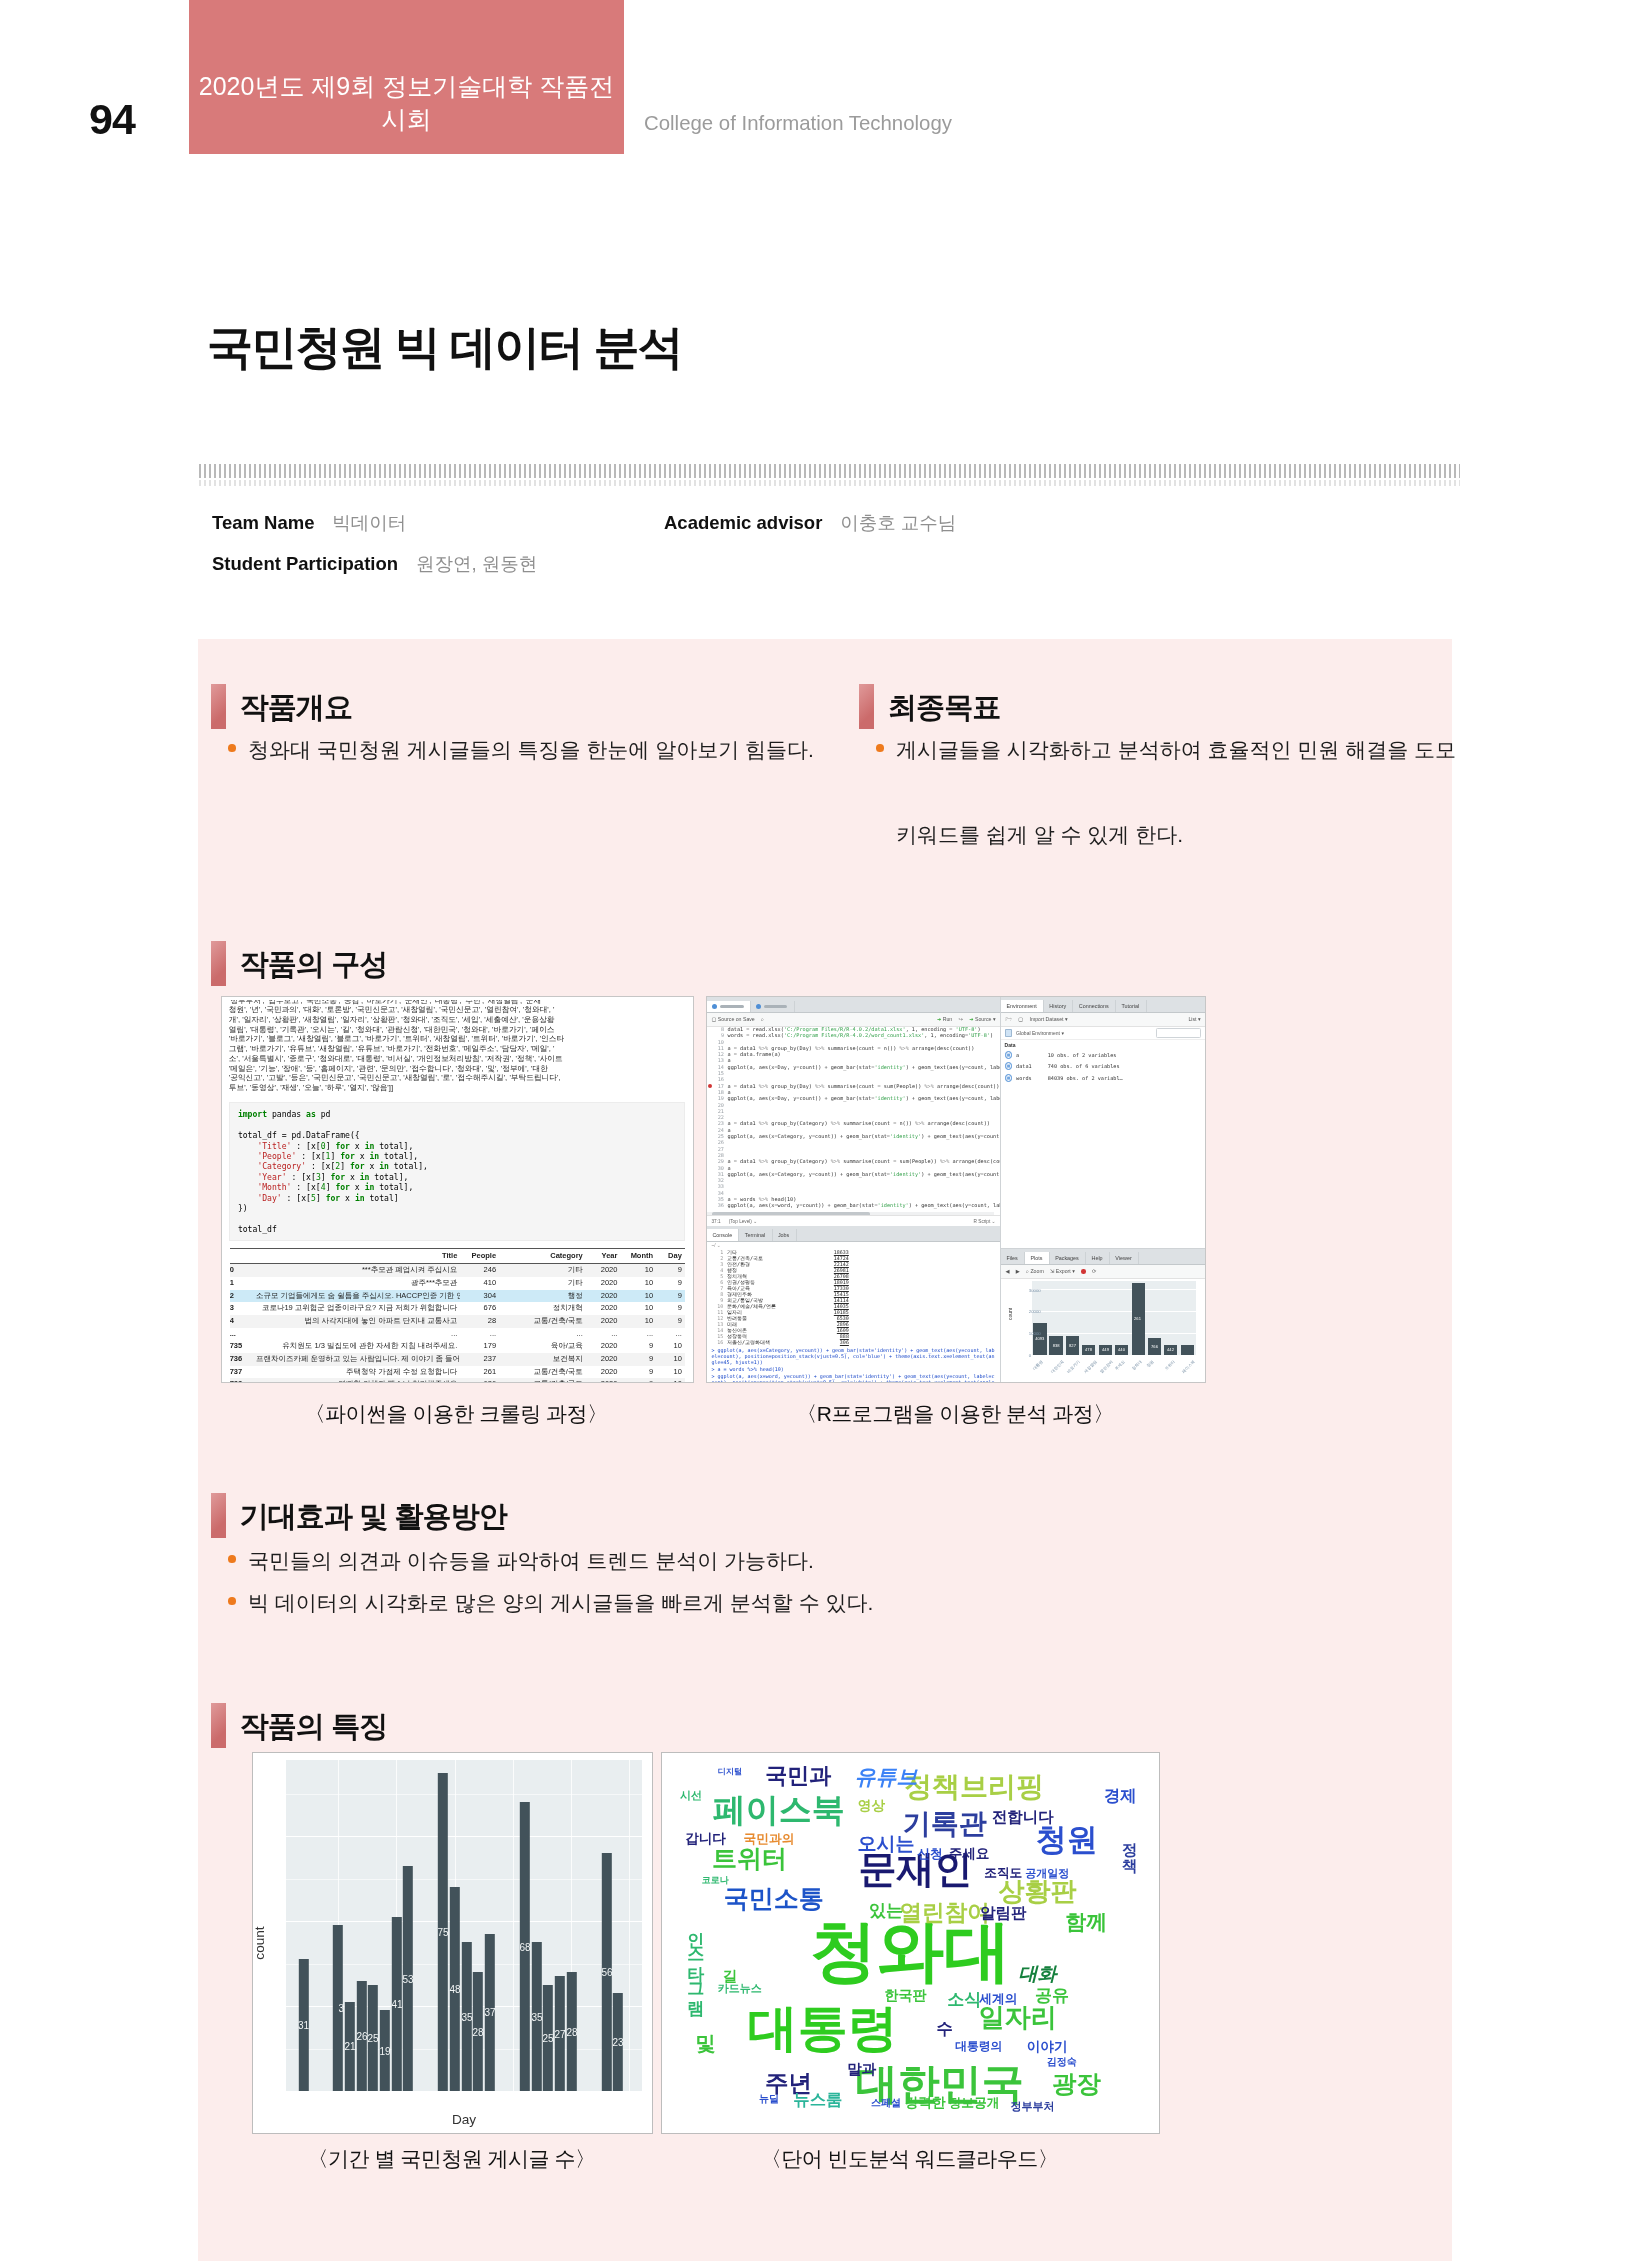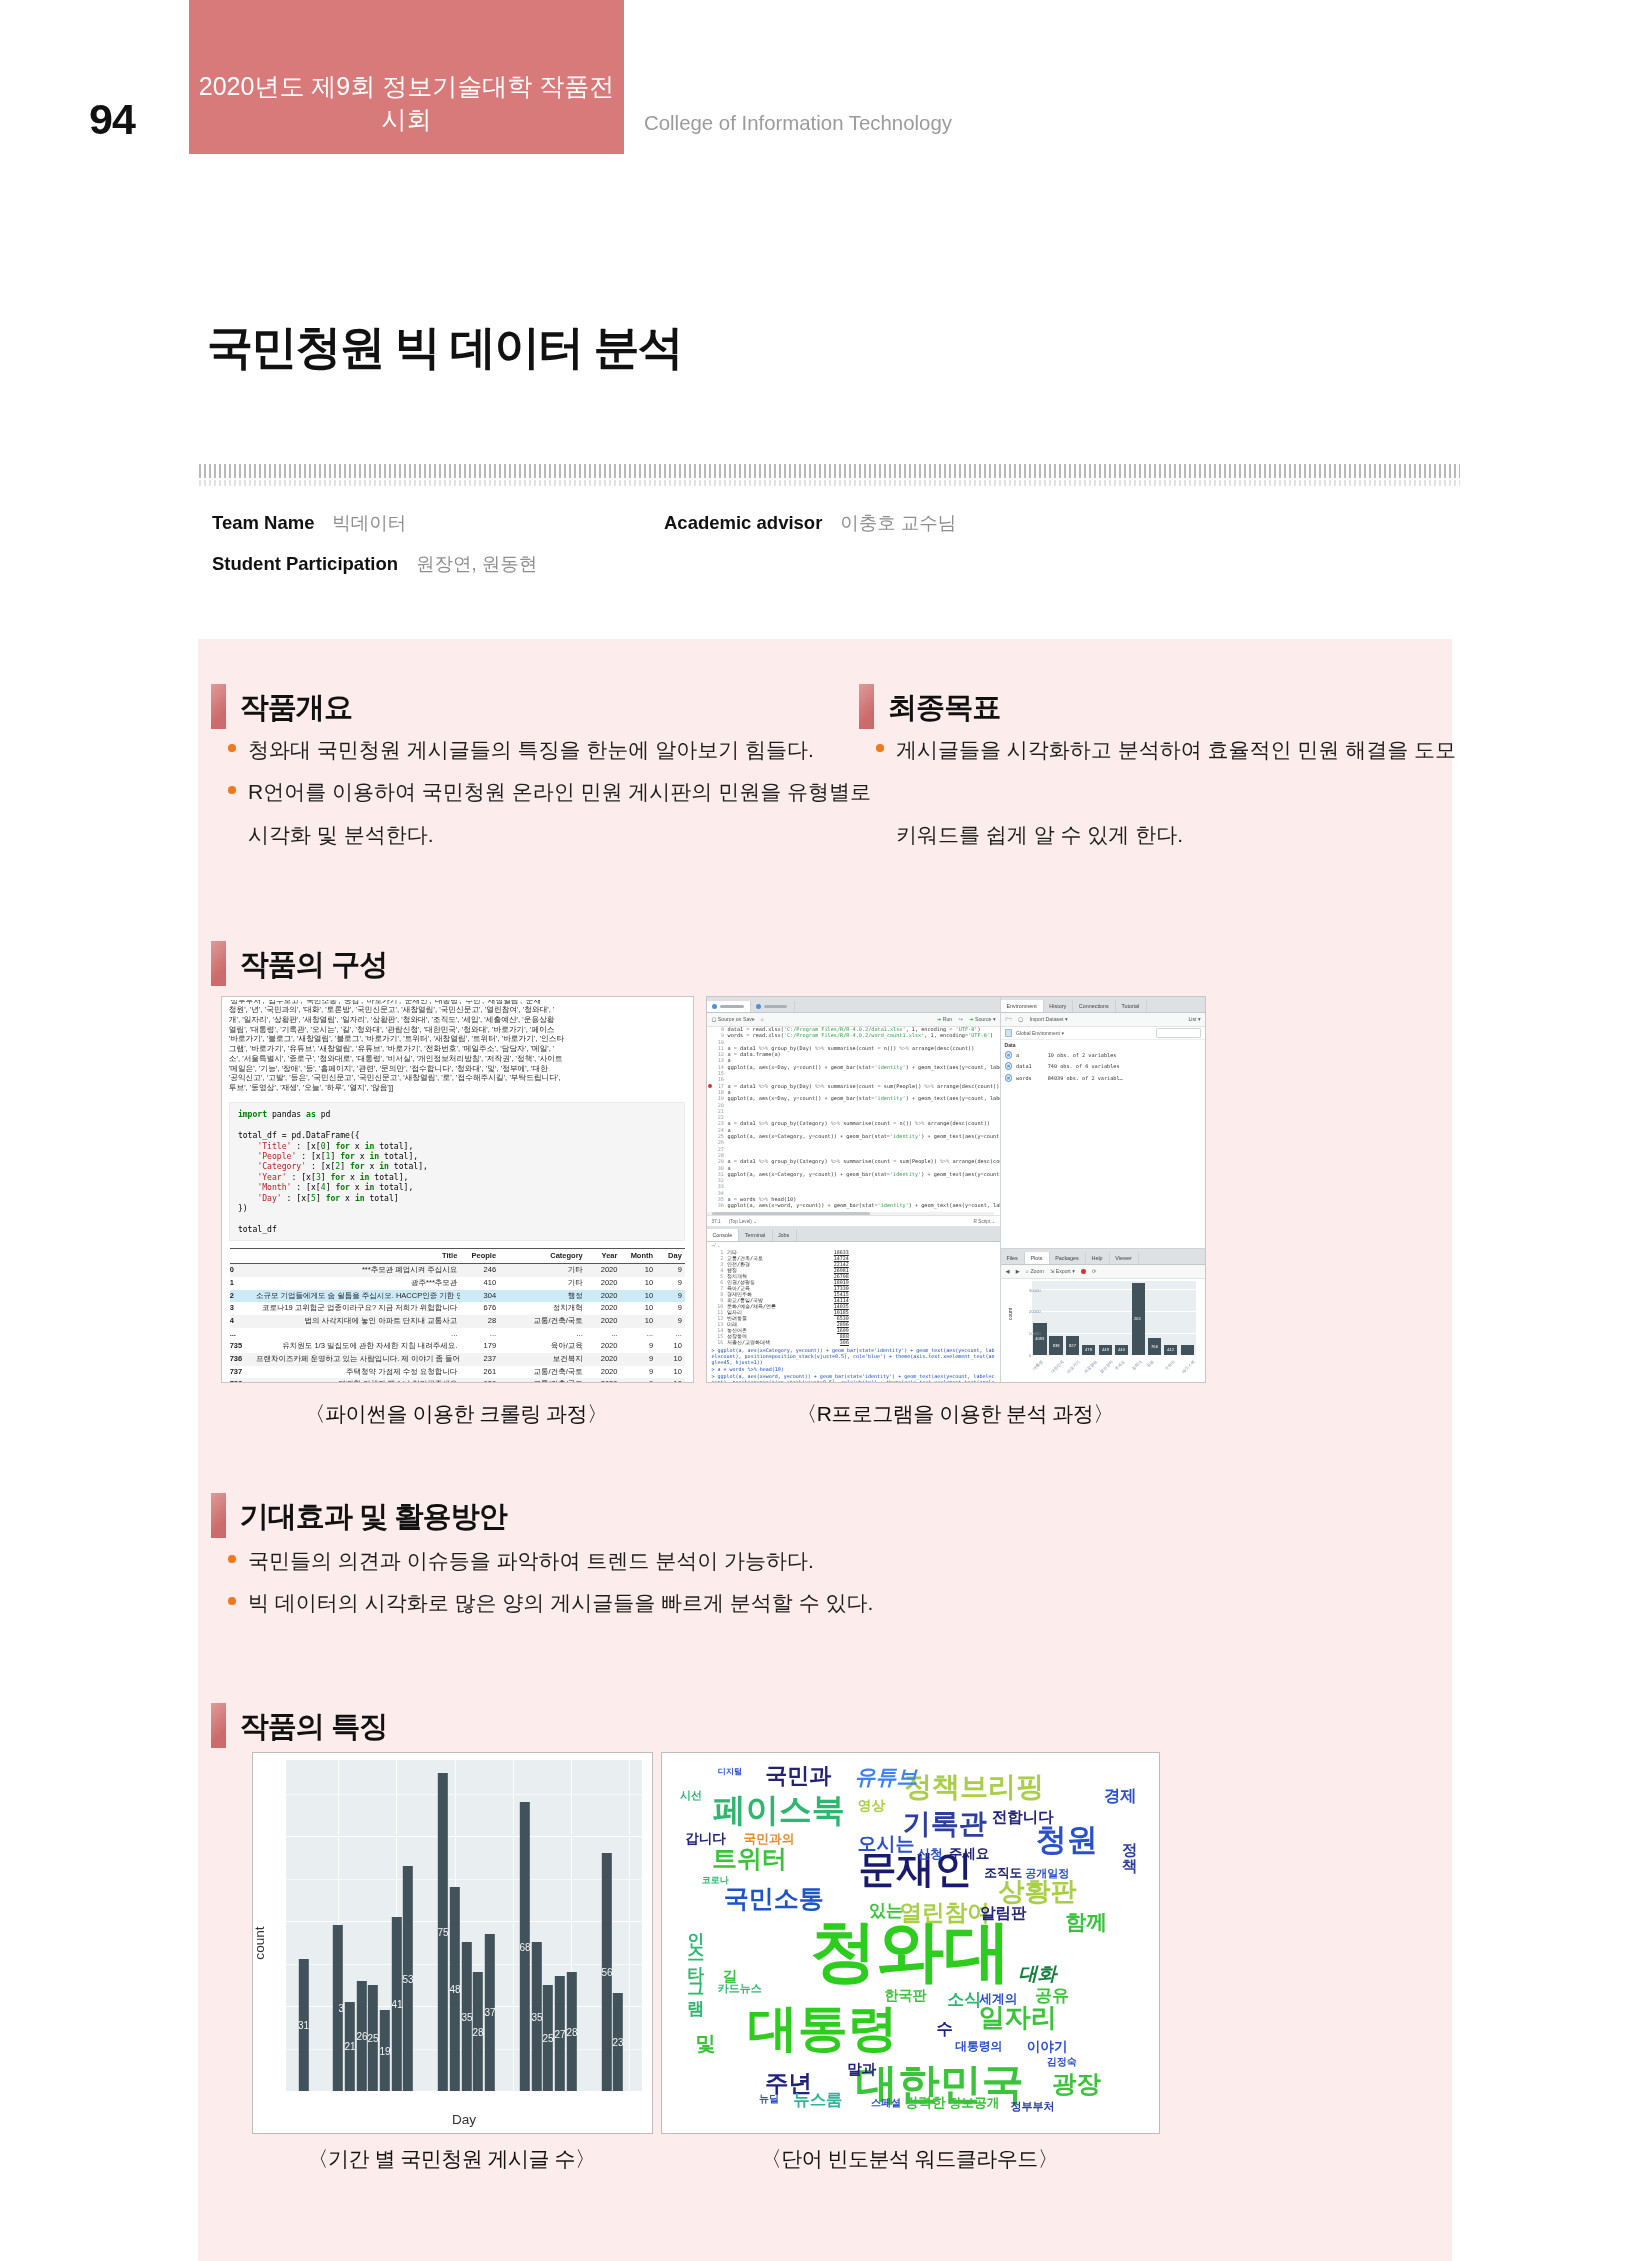--- a/index.html
+++ b/index.html
@@ -751,24 +751,20 @@
           <span class="cw" style="left: 13%; top: 4%; font-size: 8.1px; color: rgb(43, 79, 206);">디지털</span>
         </div>
     </div>
 
     <div class="caption" style="left:54px;top:1506px;width:399px;">〈기간 별 국민청원 게시글 수〉</div>
     <div class="caption" style="left:463px;top:1506px;width:497px;">〈단어 빈도분석 워드클라우드〉</div>
 
   <div class="bullet" style="left: 30px; top: 89px;">
         <div class="bline"><span class="dot"></span>청와대 국민청원 게시글들의 특징을 한눈에 알아보기 힘들다.</div>
       </div>
-      <div class="bullet" style="left: 30px; top: 131px;">
-        <div class="bline"><span class="dot"></span>R언어를 이용하여 국민청원 온라인 민원 게시판의 민원을 유형별로</div>
-        <div class="bline">시각화 및 분석한다.</div>
-      </div>
       <div class="bullet" style="left: 678px; top: 89px;">
         <div class="bline"><span class="dot"></span>게시글들을 시각화하고 분석하여 효율적인 민원 해결을 도모</div>
       </div>
       <div class="bullet" style="left: 678px; top: 174px;">
         <div class="bline">키워드를 쉽게 알 수 있게 한다.</div>
       </div>
       <div class="bullet" style="left: 30px; top: 900px;">
         <div class="bline"><span class="dot"></span>국민들의 의견과 이슈등을 파악하여 트렌드 분석이 가능하다.</div>
       </div>
       <div class="bullet" style="left: 30px; top: 942px;">

